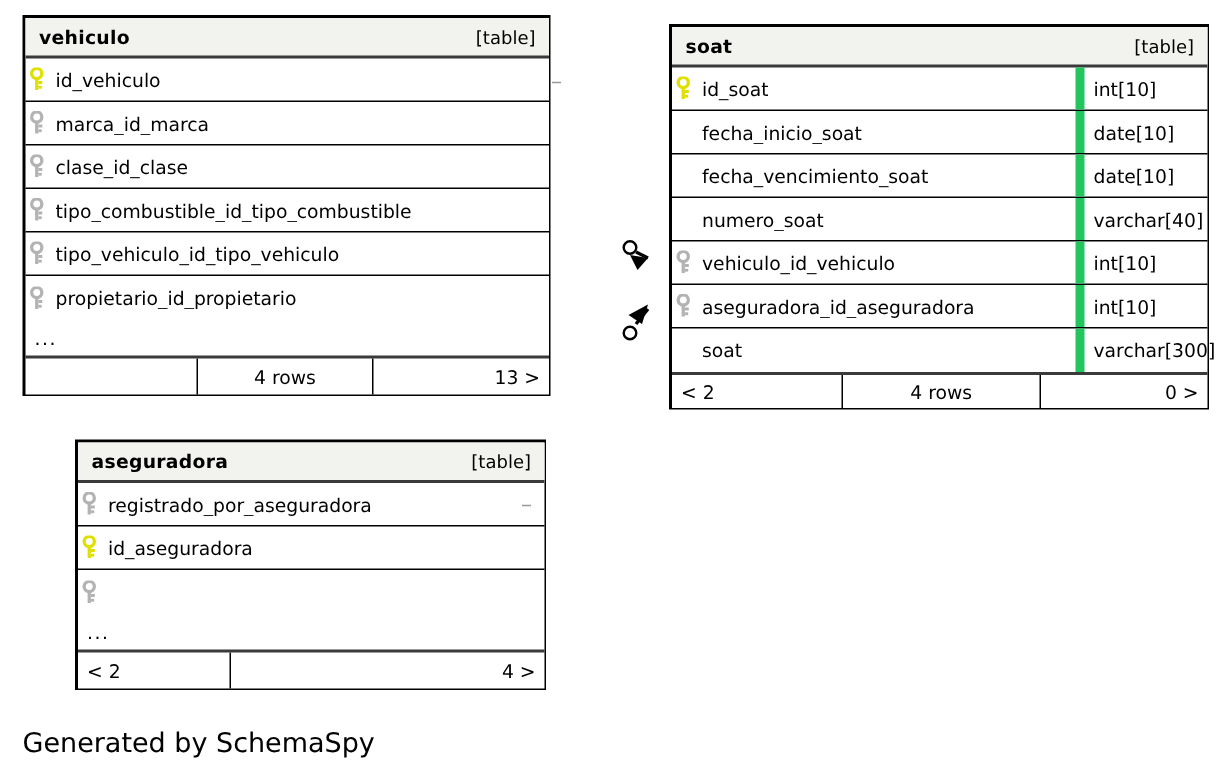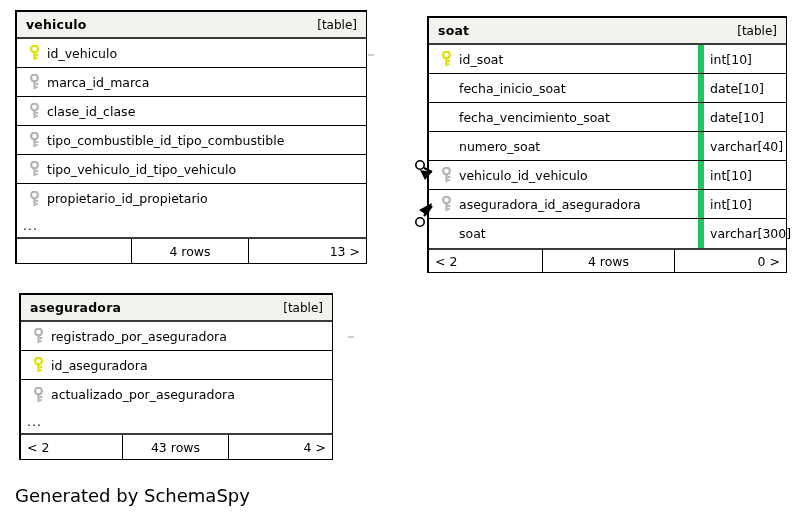--- a/index.html
+++ b/index.html
@@ -54,21 +54,21 @@
     border-bottom: 1px solid #000000;
     height: 29px;
     box-sizing: border-box;
   }
   .er-row:last-child { border-bottom: none; }
 
   .er-col-name {
     flex: 1 1 auto;
     display: flex;
     align-items: center;
-    padding-left: 11px;
+    padding-left: 1px;
     min-width: 0;
     box-sizing: border-box;
   }
   .er-col-type {
     flex: 0 0 auto;
     display: flex;
     align-items: center;
     padding-left: 6px;
     border-left: 6px solid #22c55e;
     box-sizing: border-box;
@@ -220,21 +220,21 @@
       </div>
     </div>
     <div class="er-ellipsis">...</div>
     <div class="er-footer">
       <div class="er-foot-cell er-foot-left" style="width:115px;"></div>
       <div class="er-foot-cell er-foot-center" style="width:117px;">4 rows</div>
       <div class="er-foot-cell er-foot-right" style="flex:1 1 auto;">13 &gt;</div>
     </div>
   </div>
 
-  <div class="er-table" id="tbl-soat" style="left:427px; top:16px; width:360px;">
+  <div class="er-table" id="tbl-soat" style="left:446px; top:16px; width:360px;">
     <div class="er-title">
       <span class="er-title-name">soat</span>
       <span class="er-title-tag">[table]</span>
     </div>
     <div class="er-rows">
       <div class="er-row">
         <div class="er-col-name">
           <svg class="er-key" viewBox="0 0 13 16">
             <circle cx="6.5" cy="4" r="3.4" fill="none" stroke="#e0e000" stroke-width="2.2"></circle>
             <rect x="5.4" y="6.5" width="2.2" height="8.5" fill="#e0e000"></rect>
@@ -298,21 +298,21 @@
         <div class="er-col-type" style="width:88px;">varchar[300]</div>
       </div>
     </div>
     <div class="er-footer" style="border-top:2px solid #3a3a3a;">
       <div class="er-foot-cell er-foot-left" style="width:114px;">&lt; 2</div>
       <div class="er-foot-cell er-foot-center" style="width:132px;">4 rows</div>
       <div class="er-foot-cell er-foot-right" style="flex:1 1 auto;">0 &gt;</div>
     </div>
   </div>
 
-  <div class="er-table" id="tbl-aseguradora" style="left:19px; top:293px; width:314px;">
+  <div class="er-table" id="tbl-aseguradora" style="left:50px; top:293px; width:314px;">
     <div class="er-title">
       <span class="er-title-name">aseguradora</span>
       <span class="er-title-tag">[table]</span>
     </div>
     <div class="er-rows">
       <div class="er-row">
         <div class="er-col-name">
           <svg class="er-key" viewBox="0 0 13 16">
             <circle cx="6.5" cy="4" r="3.4" fill="none" stroke="#b3b3b3" stroke-width="2.2"></circle>
             <rect x="5.4" y="6.5" width="2.2" height="8.5" fill="#b3b3b3"></rect>
@@ -334,28 +334,26 @@
         </div>
       </div>
       <div class="er-row">
         <div class="er-col-name">
           <svg class="er-key" viewBox="0 0 13 16">
             <circle cx="6.5" cy="4" r="3.4" fill="none" stroke="#b3b3b3" stroke-width="2.2"></circle>
             <rect x="5.4" y="6.5" width="2.2" height="8.5" fill="#b3b3b3"></rect>
             <rect x="7.6" y="9" width="2.6" height="2" fill="#b3b3b3"></rect>
             <rect x="7.6" y="12.2" width="2.2" height="1.9" fill="#b3b3b3"></rect>
           </svg>
-          <span class="er-col-label">actualizado_por_aseguradora</span>
         </div>
       </div>
     </div>
     <div class="er-ellipsis">...</div>
     <div class="er-footer">
       <div class="er-foot-cell er-foot-left" style="width:102px;">&lt; 2</div>
-      <div class="er-foot-cell er-foot-center" style="width:106px;">43 rows</div>
       <div class="er-foot-cell er-foot-right" style="flex:1 1 auto;">4 &gt;</div>
     </div>
   </div>
 
   <svg id="edges">
 
     <g>
       <line x1="424" y1="168" x2="432" y2="172" stroke="#000000" stroke-width="2.2"></line>
       <polygon points="432,172 420,170 425,180" fill="#000000"></polygon>
       <circle cx="420" cy="165" r="4.2" fill="#ffffff" stroke="#000000" stroke-width="1.6"></circle>

